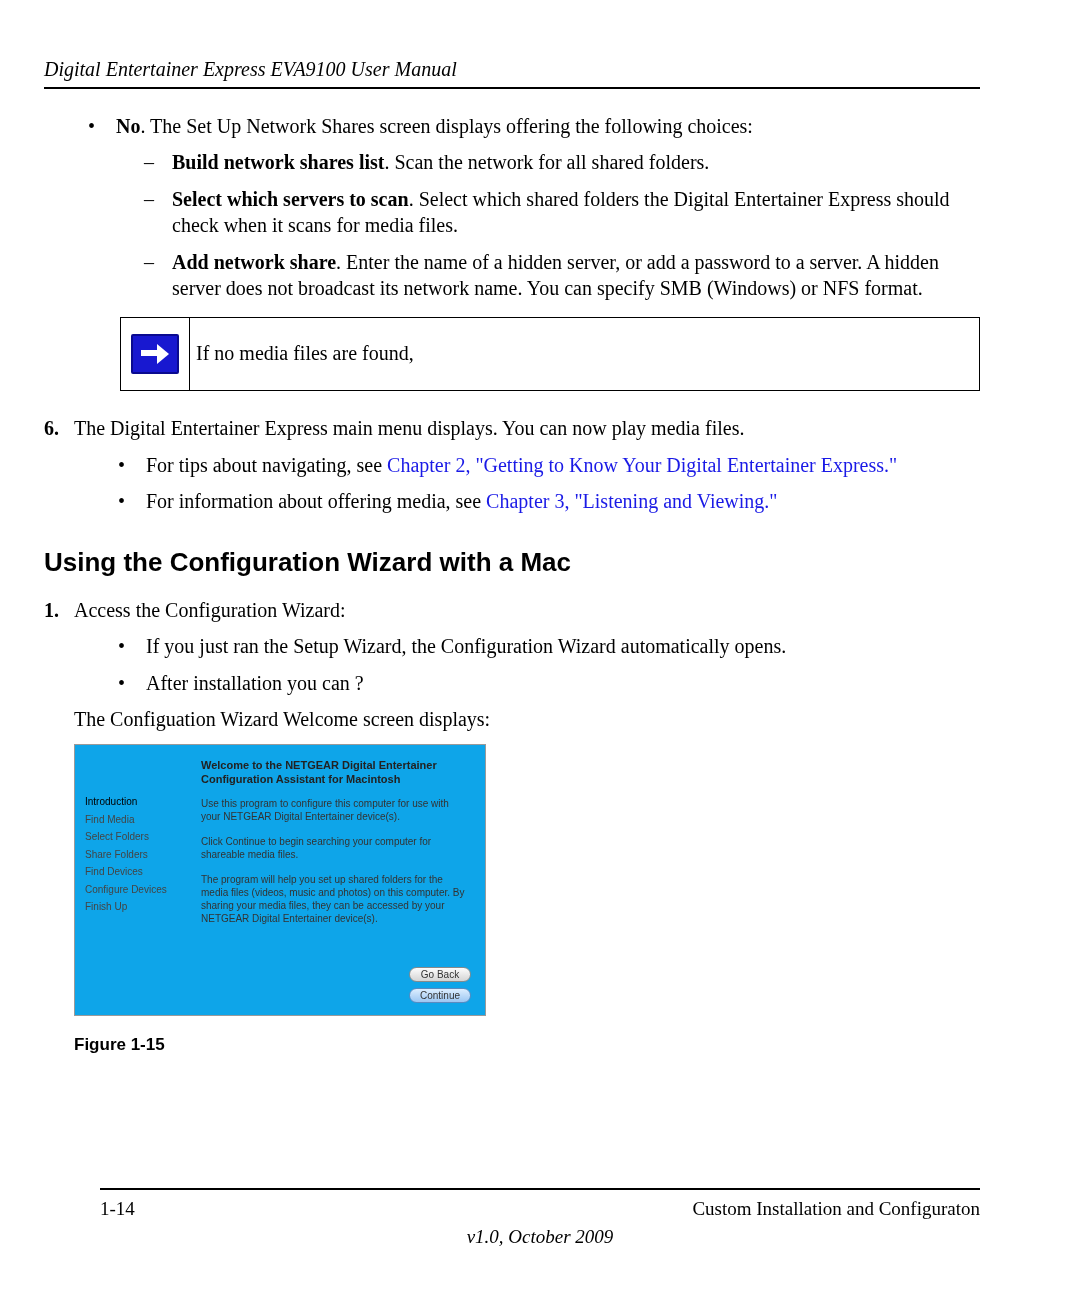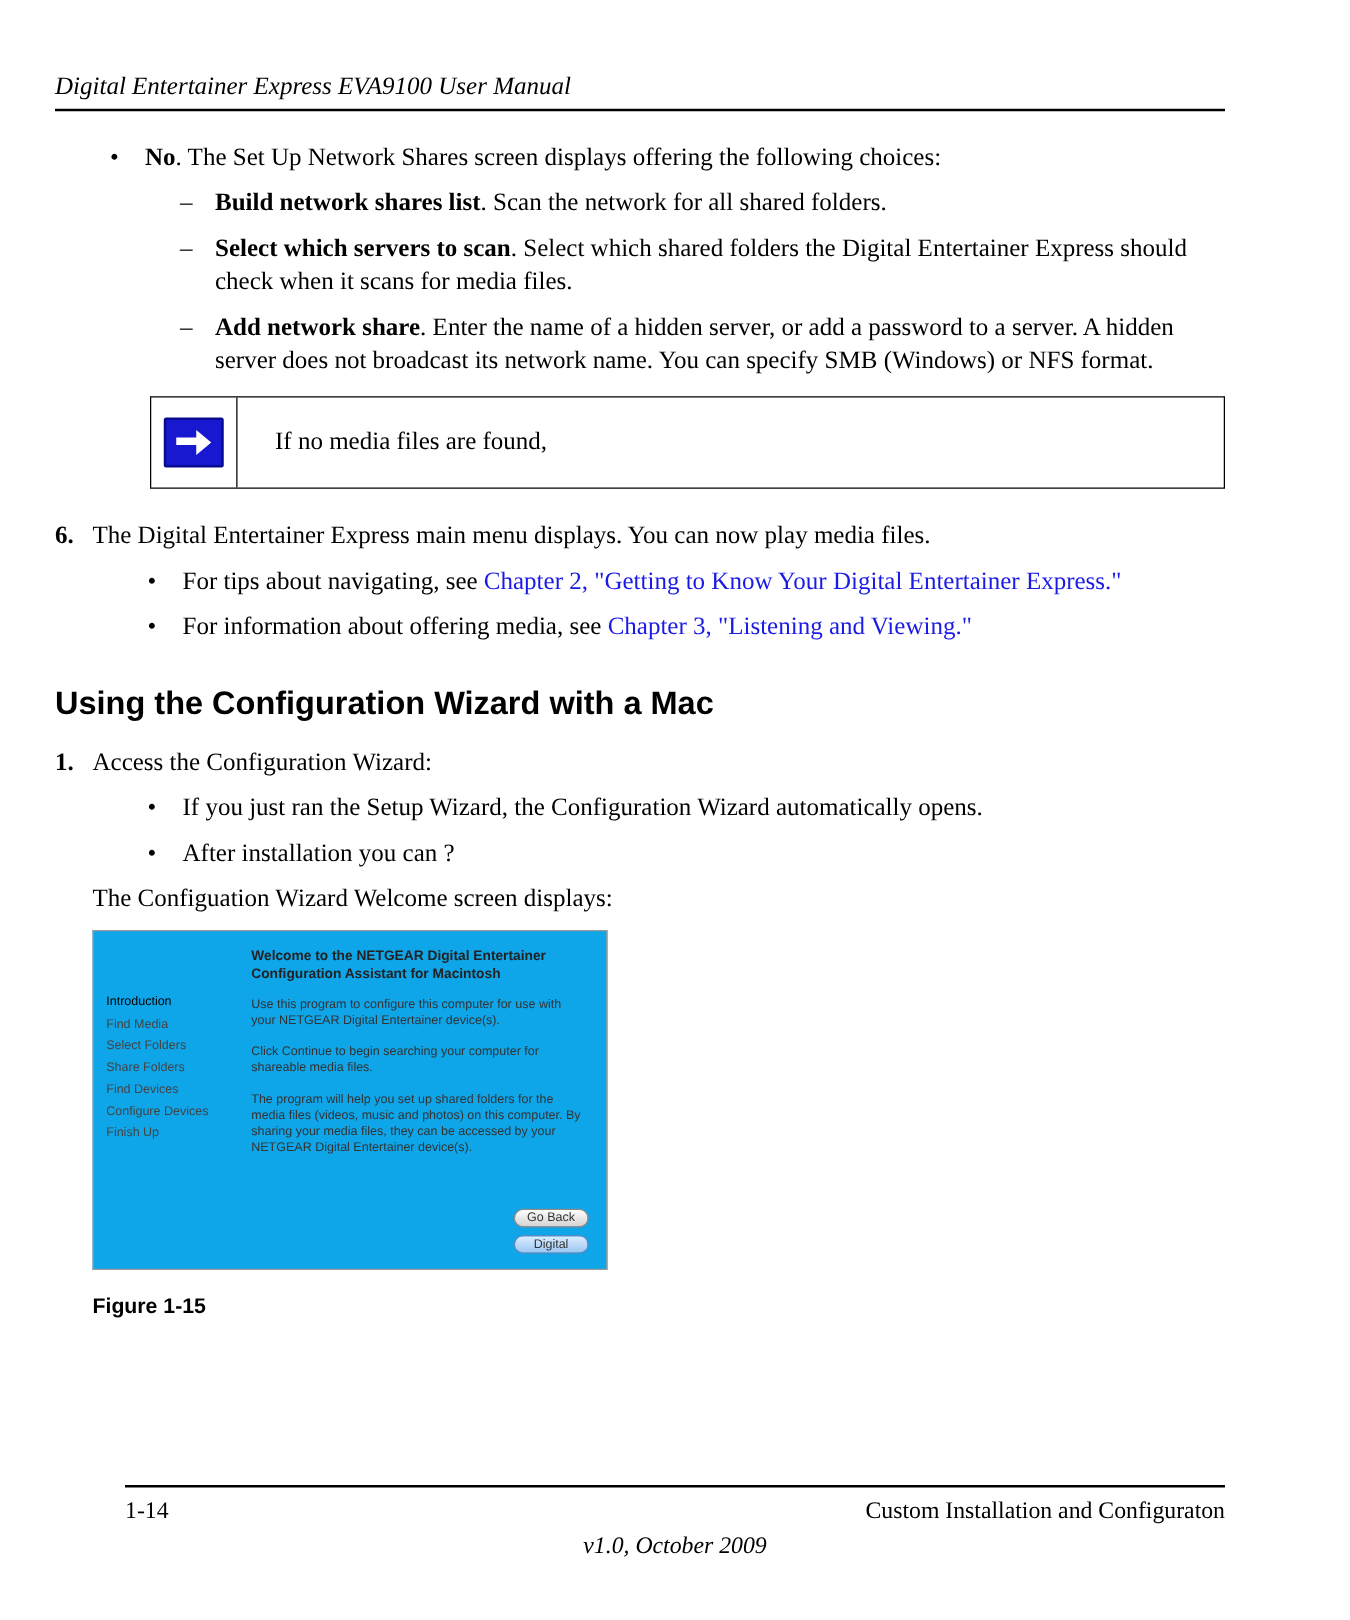--- a/index.html
+++ b/index.html
@@ -51,21 +51,20 @@
   }
   .indent-1 { margin-left: 40px; }
   .indent-2 { margin-left: 100px; }
   .bold { font-weight: bold; }
   .link { color: #1a1ae6; }
   .note-box {
     border: 1.5px solid #000;
     margin: 16px 0 24px 76px;
     display: flex;
     align-items: stretch;
-    gap: 24px;
   }
   .note-icon-cell {
     width: 60px;
     border-right: 1.5px solid #000;
     display: flex;
     align-items: center;
     justify-content: center;
     padding: 16px 4px;
   }
   .note-icon {
@@ -307,21 +306,21 @@
           <div>Configure Devices</div>
           <div>Finish Up</div>
         </div>
         <div class="wizard-main">
           <div class="blk">Use this program to configure this computer for use with your NETGEAR Digital Entertainer device(s).</div>
           <div class="blk">Click Continue to begin searching your computer for shareable media files.</div>
           <div class="blk">The program will help you set up shared folders for the media files (videos, music and photos) on this computer. By sharing your media files, they can be accessed by your NETGEAR Digital Entertainer device(s).</div>
         </div>
         <div class="wizard-buttons">
           <button>Go Back</button>
-          <button class="primary">Digital</button>
+          <button class="primary">Continue</button>
         </div>
       </div>
     </div>
 
     <div class="fig-caption">Figure 1-15</div>
 
   </div>
 
   <div class="footer">
     <hr class="footer-rule">

